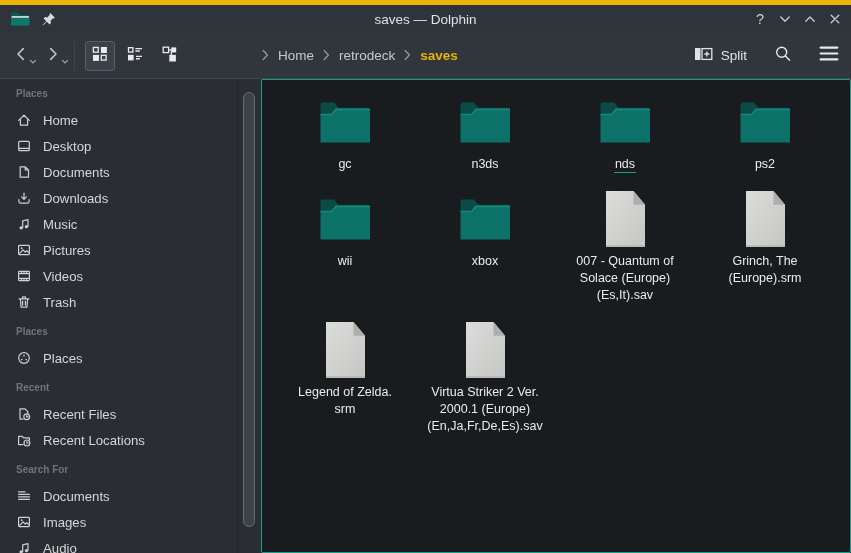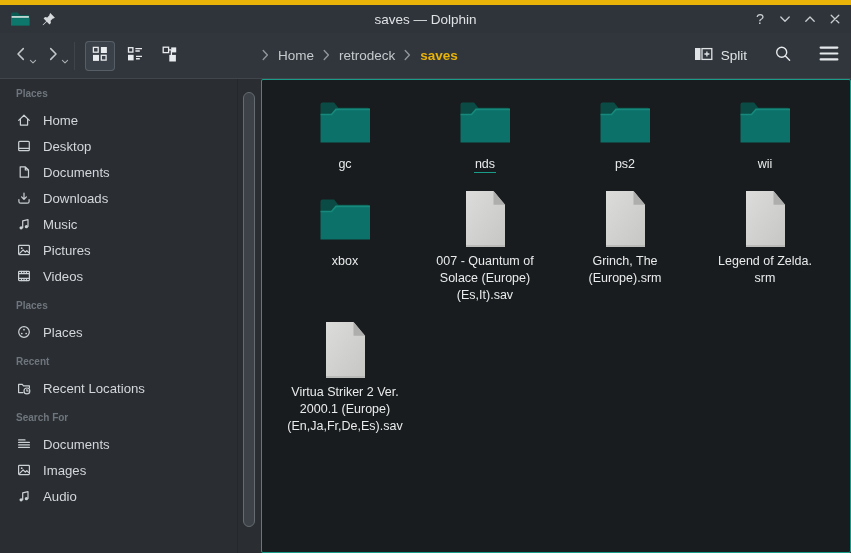--- a/index.html
+++ b/index.html
@@ -288,33 +288,51 @@
           </div>
           <div class="side-item">
             <span class="s-icon">
               <svg width="16" height="16" viewBox="0 0 16 16" fill="none" stroke="currentColor" stroke-width="1.2" stroke-linecap="round" stroke-linejoin="round">
                 <rect x="2.6" y="3.4" width="10.8" height="9.2" rx=".8"></rect>
                 <path d="M2.6 5.7 H13.4 M2.6 10.3 H13.4 M5.5 3.4 V5.7 M8 3.4 V5.7 M10.5 3.4 V5.7 M5.5 10.3 V12.6 M8 10.3 V12.6 M10.5 10.3 V12.6"></path>
               </svg>
             </span>
             <span class="s-label">Videos</span>
           </div>
+          <div class="side-item">
+            <span class="s-icon">
+              <svg width="16" height="16" viewBox="0 0 16 16" fill="none" stroke="currentColor" stroke-width="1.2" stroke-linecap="round" stroke-linejoin="round">
+                <path d="M4.4 5.1 L5.1 13.2 H10.9 L11.6 5.1 M3 4.9 H13 M6.4 4.9 V3.6 A.8 .8 0 0 1 7.2 2.8 H8.8 A.8 .8 0 0 1 9.6 3.6 V4.9 M6.6 7.1 V11 M9.4 7.1 V11"></path>
+              </svg>
+            </span>
+            <span class="s-label">Trash</span>
+          </div>
           <div class="side-header gap">Places</div>
           <div class="side-item">
             <span class="s-icon">
               <svg width="16" height="16" viewBox="0 0 16 16" fill="none" stroke="currentColor" stroke-width="1.2" stroke-linecap="round" stroke-linejoin="round">
                 <circle cx="8" cy="8" r="5.3"></circle>
                 <circle cx="8" cy="5.7" r=".85" fill="currentColor" stroke="none"></circle>
                 <circle cx="5.8" cy="9.5" r=".85" fill="currentColor" stroke="none"></circle>
                 <circle cx="10.2" cy="9.5" r=".85" fill="currentColor" stroke="none"></circle>
               </svg>
             </span>
             <span class="s-label">Places</span>
           </div>
           <div class="side-header gap">Recent</div>
+          <div class="side-item">
+            <span class="s-icon">
+              <svg width="16" height="16" viewBox="0 0 16 16" fill="none" stroke="currentColor" stroke-width="1.2" stroke-linecap="round" stroke-linejoin="round">
+                <path d="M4 13.2 V2.8 H9 L11.8 5.6 V7.9 M4 13.2 H7"></path>
+                <circle cx="10.7" cy="10.8" r="2.9"></circle>
+                <path d="M10.7 9.4 V10.9 H12.1"></path>
+              </svg>
+            </span>
+            <span class="s-label">Recent Files</span>
+          </div>
           <div class="side-item">
             <span class="s-icon">
               <svg width="16" height="16" viewBox="0 0 16 16" fill="none" stroke="currentColor" stroke-width="1.2" stroke-linecap="round" stroke-linejoin="round">
                 <path d="M2.6 12.6 V4.4 H6.3 L7.5 5.8 H13.4 V7.9 M2.6 12.6 H7"></path>
                 <circle cx="10.9" cy="10.9" r="2.9"></circle>
                 <path d="M10.9 9.5 V11 H12.3"></path>
               </svg>
             </span>
             <span class="s-label">Recent Locations</span>
           </div>
@@ -355,20 +373,30 @@
       <div class="grid" id="file-grid">
           <div class="grid-item">
             <div class="icon-wrap">
               <svg width="56" height="46" viewBox="0 0 56 46">
      <path d="M3.5 15 V5.5 a2 2 0 0 1 2-2 h11.5 l4.3 5.2 H50.5 a2.5 2.5 0 0 1 2.5 2.5 V15 z" fill="#0a4c45"></path>
      <path d="M3.5 43.5 V15.5 H14.5 L19 10.4 H53 V43.5 z" fill="#0c7168"></path>
      <path d="M3.5 15.5 H14.5 L19 10.4 H53" stroke="#16897c" stroke-width="1.6" fill="none"></path>
               </svg>
             </div>
             <div class="item-label">gc</div>
+          </div>
+          <div class="grid-item">
+            <div class="icon-wrap">
+              <svg width="56" height="46" viewBox="0 0 56 46">
+     <path d="M3.5 15 V5.5 a2 2 0 0 1 2-2 h11.5 l4.3 5.2 H50.5 a2.5 2.5 0 0 1 2.5 2.5 V15 z" fill="#0a4c45"></path>
+     <path d="M3.5 43.5 V15.5 H14.5 L19 10.4 H53 V43.5 z" fill="#0c7168"></path>
+     <path d="M3.5 15.5 H14.5 L19 10.4 H53" stroke="#16897c" stroke-width="1.6" fill="none"></path>
+              </svg>
+            </div>
+            <div class="item-label">n3ds</div>
           </div>
           <div class="grid-item">
             <div class="icon-wrap">
               <svg width="56" height="46" viewBox="0 0 56 46">
      <path d="M3.5 15 V5.5 a2 2 0 0 1 2-2 h11.5 l4.3 5.2 H50.5 a2.5 2.5 0 0 1 2.5 2.5 V15 z" fill="#0a4c45"></path>
      <path d="M3.5 43.5 V15.5 H14.5 L19 10.4 H53 V43.5 z" fill="#0c7168"></path>
      <path d="M3.5 15.5 H14.5 L19 10.4 H53" stroke="#16897c" stroke-width="1.6" fill="none"></path>
               </svg>
             </div>
             <div class="item-label"><span class="u">nds</span></div>

